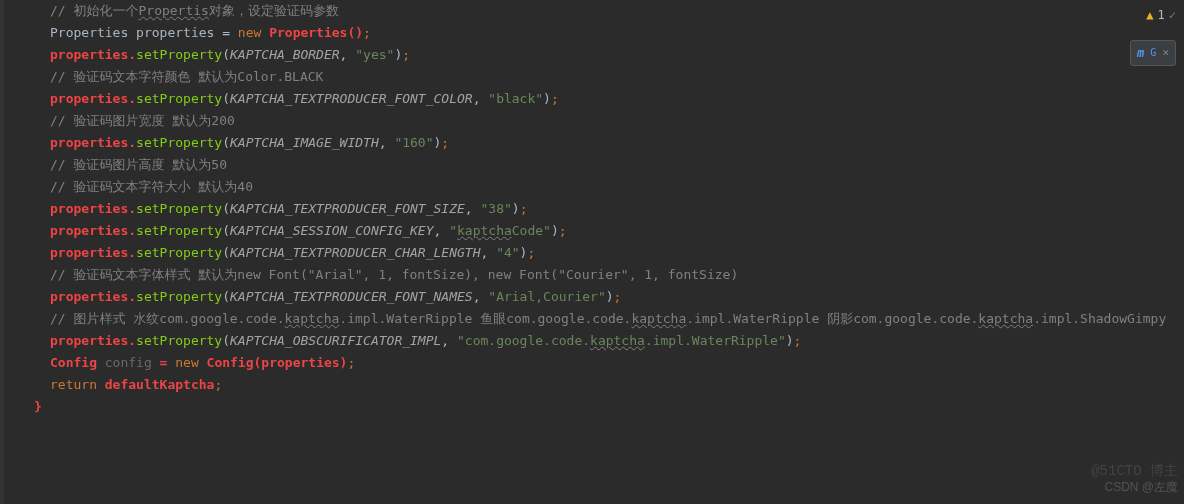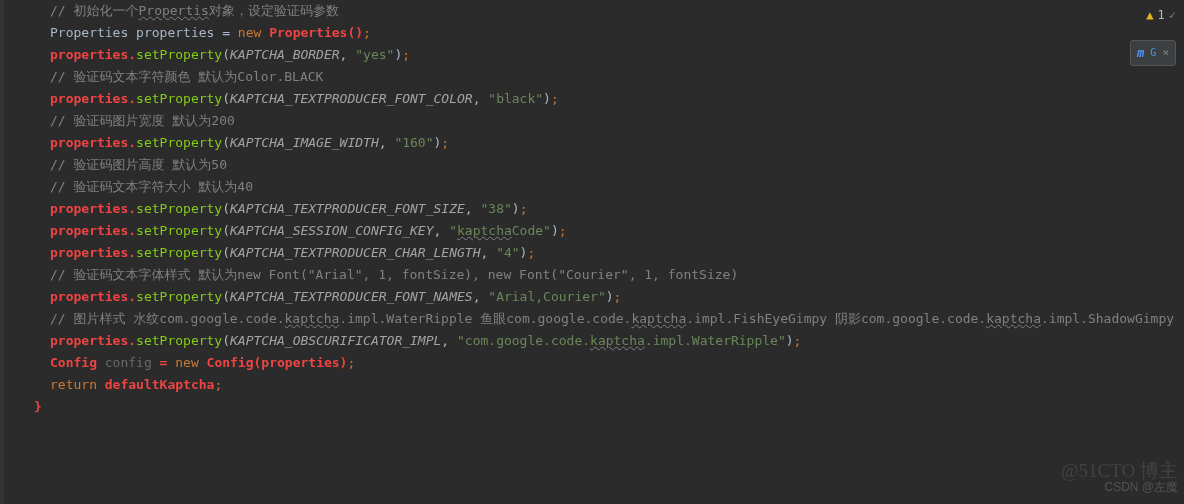--- a/index.html
+++ b/index.html
@@ -74,22 +74,22 @@
       bottom: 6px;
       color: rgba(200,200,200,0.25);
       font-size: 12px;
       font-family: sans-serif;
     }
     .watermark2 {
       position: absolute;
       right: 6px;
       bottom: 22px;
       color: rgba(200,200,200,0.15);
-      font-size: 19px;
-      font-family: Liberation Serif, serif;
+      font-size: 14px;
+      font-family: Liberation Mono, monospace;
     }
     .gutter {
       position: absolute;
       left: 0;
       top: 0;
       width: 4px;
       height: 100%;
       background: #313335;
     }
   </style>
@@ -118,21 +118,21 @@
   <div class="code-line"><span class="identifier">properties.</span><span class="method">setProperty</span><span>(</span><span class="const-italic">KAPTCHA_TEXTPRODUCER_FONT_COLOR</span><span>, </span><span class="string">"black"</span><span>)</span><span class="semicolon">;</span></div>
   <div class="code-line"><span class="comment">// 验证码图片宽度 默认为200</span></div>
   <div class="code-line"><span class="identifier">properties.</span><span class="method">setProperty</span><span>(</span><span class="const-italic">KAPTCHA_IMAGE_WIDTH</span><span>, </span><span class="string">"160"</span><span>)</span><span class="semicolon">;</span></div>
   <div class="code-line"><span class="comment">// 验证码图片高度 默认为50</span></div>
   <div class="code-line"><span class="comment">// 验证码文本字符大小 默认为40</span></div>
   <div class="code-line"><span class="identifier">properties.</span><span class="method">setProperty</span><span>(</span><span class="const-italic">KAPTCHA_TEXTPRODUCER_FONT_SIZE</span><span>, </span><span class="string">"38"</span><span>)</span><span class="semicolon">;</span></div>
   <div class="code-line"><span class="identifier">properties.</span><span class="method">setProperty</span><span>(</span><span class="const-italic">KAPTCHA_SESSION_CONFIG_KEY</span><span>, </span><span class="string">"</span><span class="string wavy">kaptcha</span><span class="string">Code"</span><span>)</span><span class="semicolon">;</span></div>
   <div class="code-line"><span class="identifier">properties.</span><span class="method">setProperty</span><span>(</span><span class="const-italic">KAPTCHA_TEXTPRODUCER_CHAR_LENGTH</span><span>, </span><span class="string">"4"</span><span>)</span><span class="semicolon">;</span></div>
   <div class="code-line"><span class="comment">// 验证码文本字体样式 默认为new Font("Arial", 1, fontSize), new Font("Courier", 1, fontSize)</span></div>
   <div class="code-line"><span class="identifier">properties.</span><span class="method">setProperty</span><span>(</span><span class="const-italic">KAPTCHA_TEXTPRODUCER_FONT_NAMES</span><span>, </span><span class="string">"Arial,Courier"</span><span>)</span><span class="semicolon">;</span></div>
-  <div class="code-line"><span class="comment">// 图片样式 水纹com.google.code.</span><span class="comment wavy">kaptcha</span><span class="comment">.impl.WaterRipple 鱼眼com.google.code.</span><span class="comment wavy">kaptcha</span><span class="comment">.impl.FishEyeGimpy 阴影com.google.code.</span><span class="comment wavy">kaptcha</span><span class="comment">.impl.ShadowGimpy</span></div>
+  <div class="code-line"><span class="comment">// 图片样式 水纹com.google.code.</span><span class="comment wavy">kaptcha</span><span class="comment">.impl.WaterRipple 鱼眼com.google.code.</span><span class="comment wavy">kaptcha</span><span class="comment">.impl.WaterRipple 阴影com.google.code.</span><span class="comment wavy">kaptcha</span><span class="comment">.impl.ShadowGimpy</span></div>
   <div class="code-line"><span class="identifier">properties.</span><span class="method">setProperty</span><span>(</span><span class="const-italic">KAPTCHA_OBSCURIFICATOR_IMPL</span><span>, </span><span class="string">"com.google.code.</span><span class="string wavy">kaptcha</span><span class="string">.impl.WaterRipple"</span><span>)</span><span class="semicolon">;</span></div>
   <div class="code-line"><span class="identifier">Config </span><span class="muted">config</span><span class="identifier"> = </span><span class="keyword">new </span><span class="identifier">Config(properties)</span><span class="semicolon">;</span></div>
   <div class="code-line"><span class="keyword">return </span><span class="identifier">defaultKaptcha</span><span class="semicolon">;</span></div>
   <div class="code-line brace-close"><span class="identifier">}</span></div>
 </div>
 
 <div class="watermark2">@51CTO 博主</div>
 <div class="watermark">CSDN @左魔</div>
 
 </body></html>

